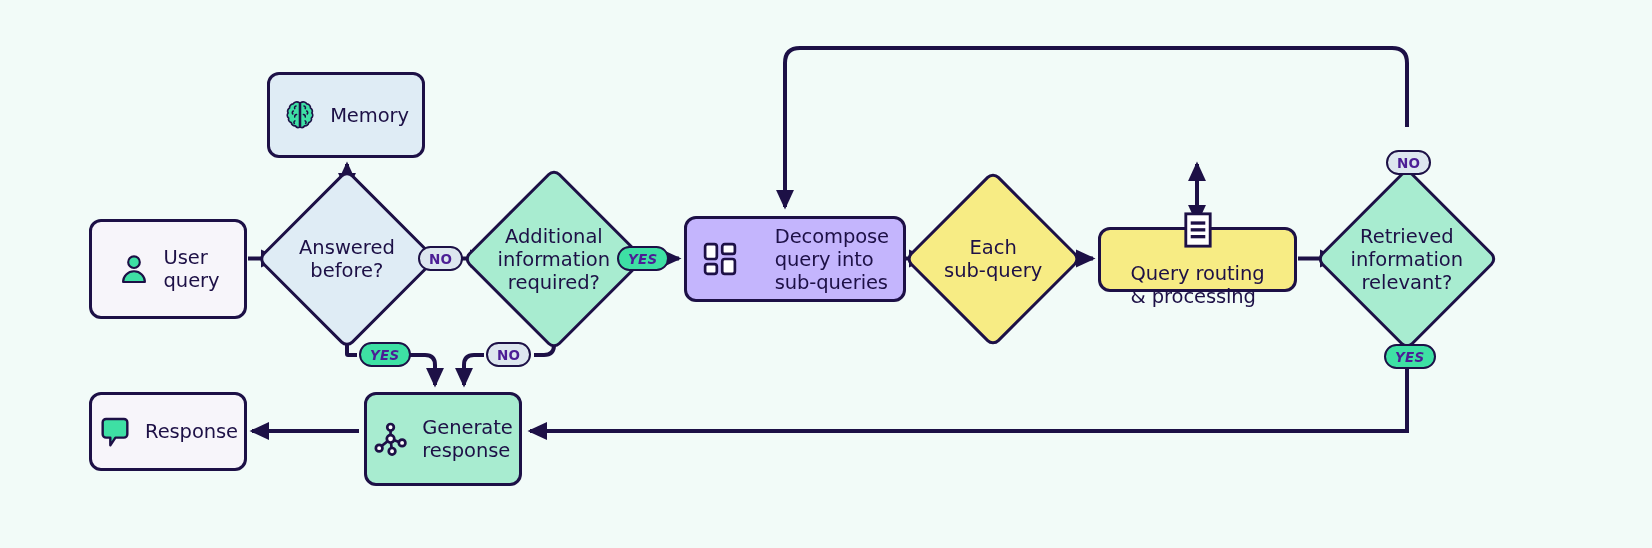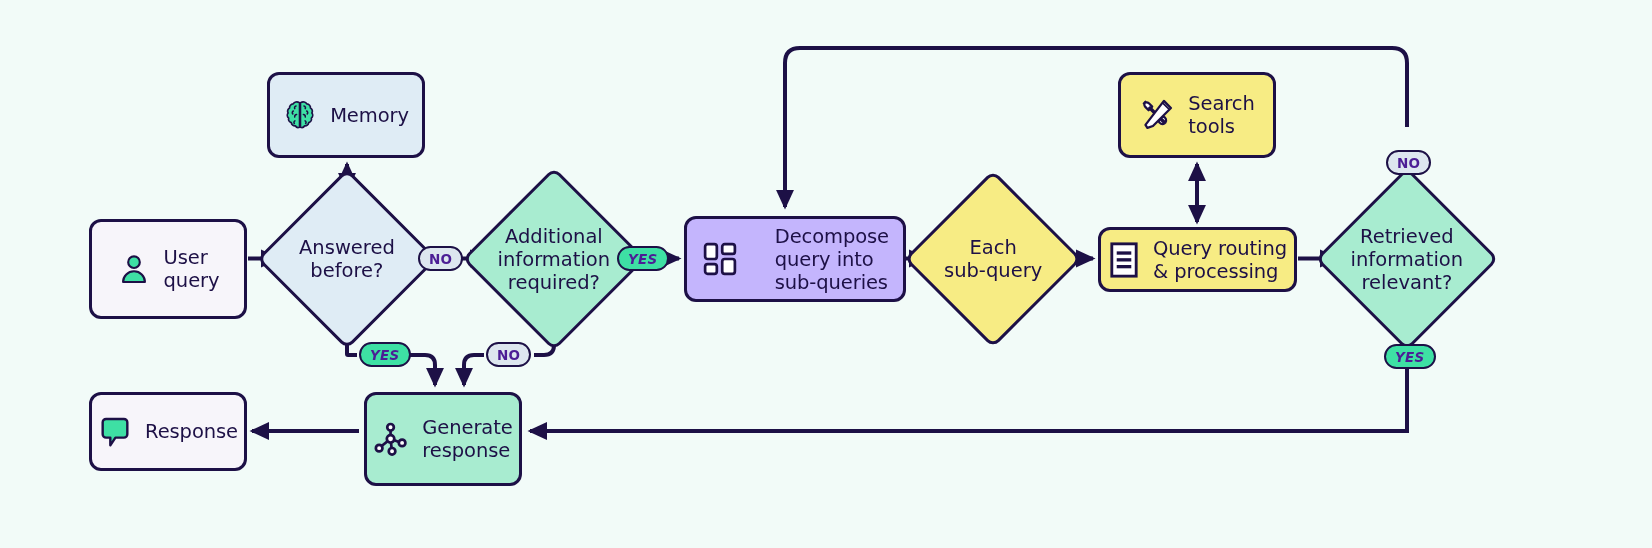--- a/index.html
+++ b/index.html
@@ -171,36 +171,22 @@
     <span class="label">Decompose
 query into
 sub-queries</span>
   </div>
 
   <div class="node diamond" style="left:930px; top:196px; width:126px; height:126px; background:#f7ec84;">
     <span class="dinner">Each
 sub-query</span>
   </div>
 
-  <div class="node box" style="left:1118px; top:72px; width:158px; height:86px; background:#f7ec84;">
-    <svg class="icon" width="36" height="36" viewBox="0 0 24 24">
-      <g fill="#ffffff" stroke="#1d1046" stroke-width="1.5" stroke-linejoin="round" stroke-linecap="round">
-        <path d="M4.3 3.2 A2.4 2.4 0 0 0 4.2 6.6 L6.4 8.8 L8.8 6.4 L6.6 4.2 A2.4 2.4 0 0 0 3.2 4.3 Z"></path>
-        <path d="M6.8 7.4 L17 17.6 A2.5 2.5 0 1 1 17.6 17 L7.4 6.8 Z"></path>
-        <path d="M16.6 2.6 L21.3 7.3 L9.3 19.3 L5.6 20.6 L4.3 18.6 Z" fill="#ffffff"></path>
-      </g>
-      <g fill="none" stroke="#1d1046" stroke-width="1.2" stroke-linecap="round">
-        <path d="M16.1 4.2 L19.7 7.8"></path>
-      </g>
-    </svg>
-    <span class="label">Search
-tools</span>
-  </div>
-
-  <div class="node box" style="left:1098px; top:227px; width:199px; height:65px; background:#f7ec84;">
+
+  <div class="node box" style="left:1098px; top:227px; width:199px; height:65px; background:#f7ec84;flex-direction:column;">
     <svg class="icon" width="32" height="38" viewBox="0 0 20 24">
       <rect x="2.3" y="1.8" width="15.4" height="20.4" fill="#ffffff" stroke="#1d1046" stroke-width="1.8"></rect>
       <g stroke="#1d1046" stroke-width="2.1" stroke-linecap="butt">
         <line x1="5.4" y1="7.6" x2="14.6" y2="7.6"></line>
         <line x1="5.4" y1="11.9" x2="14.6" y2="11.9"></line>
         <line x1="5.4" y1="16.2" x2="14.6" y2="16.2"></line>
       </g>
     </svg>
     <span class="label">Query routing
 &amp; processing</span>

